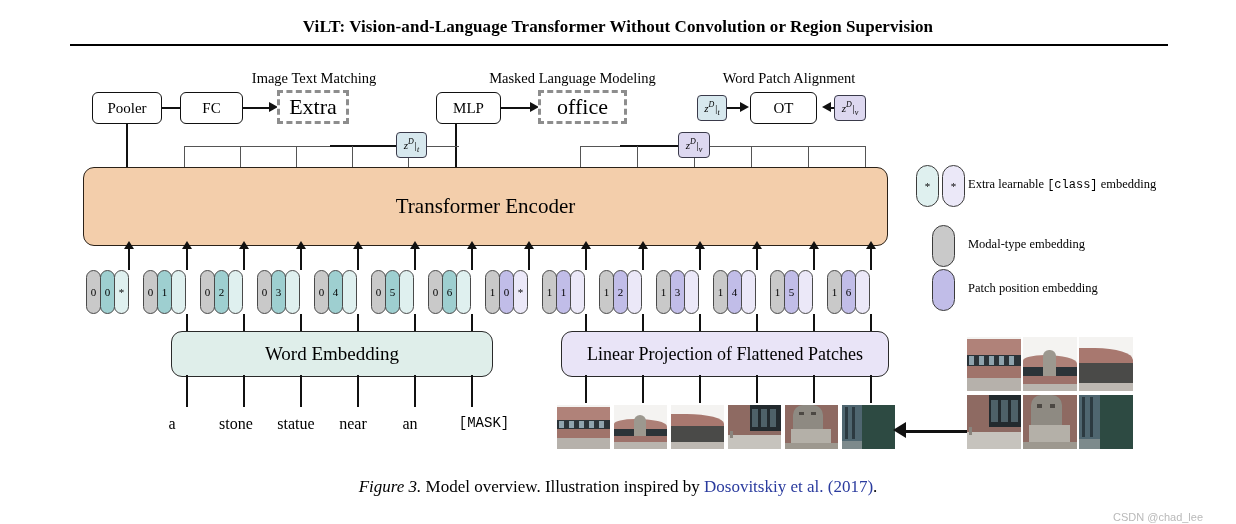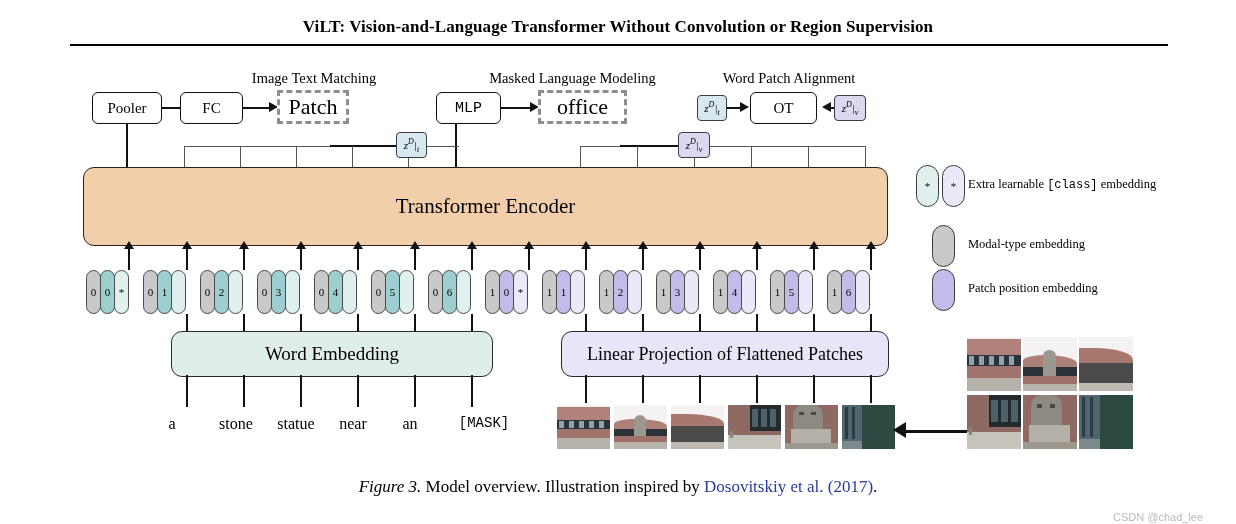--- a/index.html
+++ b/index.html
@@ -95,25 +95,25 @@
 
 <div class="abs headlabel" style="left:218px;top:70px;width:192px;">Image Text Matching</div>
 <div class="abs headlabel" style="left:455px;top:70px;width:235px;">Masked Language Modeling</div>
 <div class="abs headlabel" style="left:705px;top:70px;width:168px;">Word Patch Alignment</div>
 
 <div class="abs box" id="pooler-box" style="left:92px;top:92px;width:70px;height:32px;">Pooler</div>
 <div class="abs hline" style="left:161px;top:107px;width:20px;"></div>
 <div class="abs box" id="fc-box" style="left:180px;top:92px;width:63px;height:32px;">FC</div>
 <div class="abs hline" style="left:243px;top:107px;width:26px;"></div>
 <div class="abs arrowR" style="left:269px;top:102px;"></div>
-<div class="abs dashbox" id="itm-out" style="left:277px;top:90px;width:72px;height:34px;">Patch</div>
+<div class="abs dashbox" id="itm-out" style="left:277px;top:90px;width:72px;height:34px;">Extra</div>
 
 <div class="abs vline" style="left:126px;top:124px;height:45px;"></div>
 
-<div class="abs box" id="mlp-box" style="left:436px;top:92px;width:65px;height:32px;font-family:Liberation Mono, monospace;">MLP</div>
+<div class="abs box" id="mlp-box" style="left:436px;top:92px;width:65px;height:32px;">MLP</div>
 <div class="abs hline" style="left:501px;top:107px;width:29px;"></div>
 <div class="abs arrowR" style="left:530px;top:102px;"></div>
 <div class="abs dashbox" id="mlm-out" style="left:538px;top:90px;width:89px;height:34px;">office</div>
 <div class="abs vline" style="left:455px;top:124px;height:45px;"></div>
 
 <div class="abs zchip z-t" style="left:697px;top:95px;width:30px;height:26px;">
   <span><span>z</span><sup>D</sup>|<sub>t</sub></span>
 </div>
 <div class="abs hline" style="left:727px;top:107px;width:13px;"></div>
 <div class="abs arrowR" style="left:740px;top:102px;"></div>

